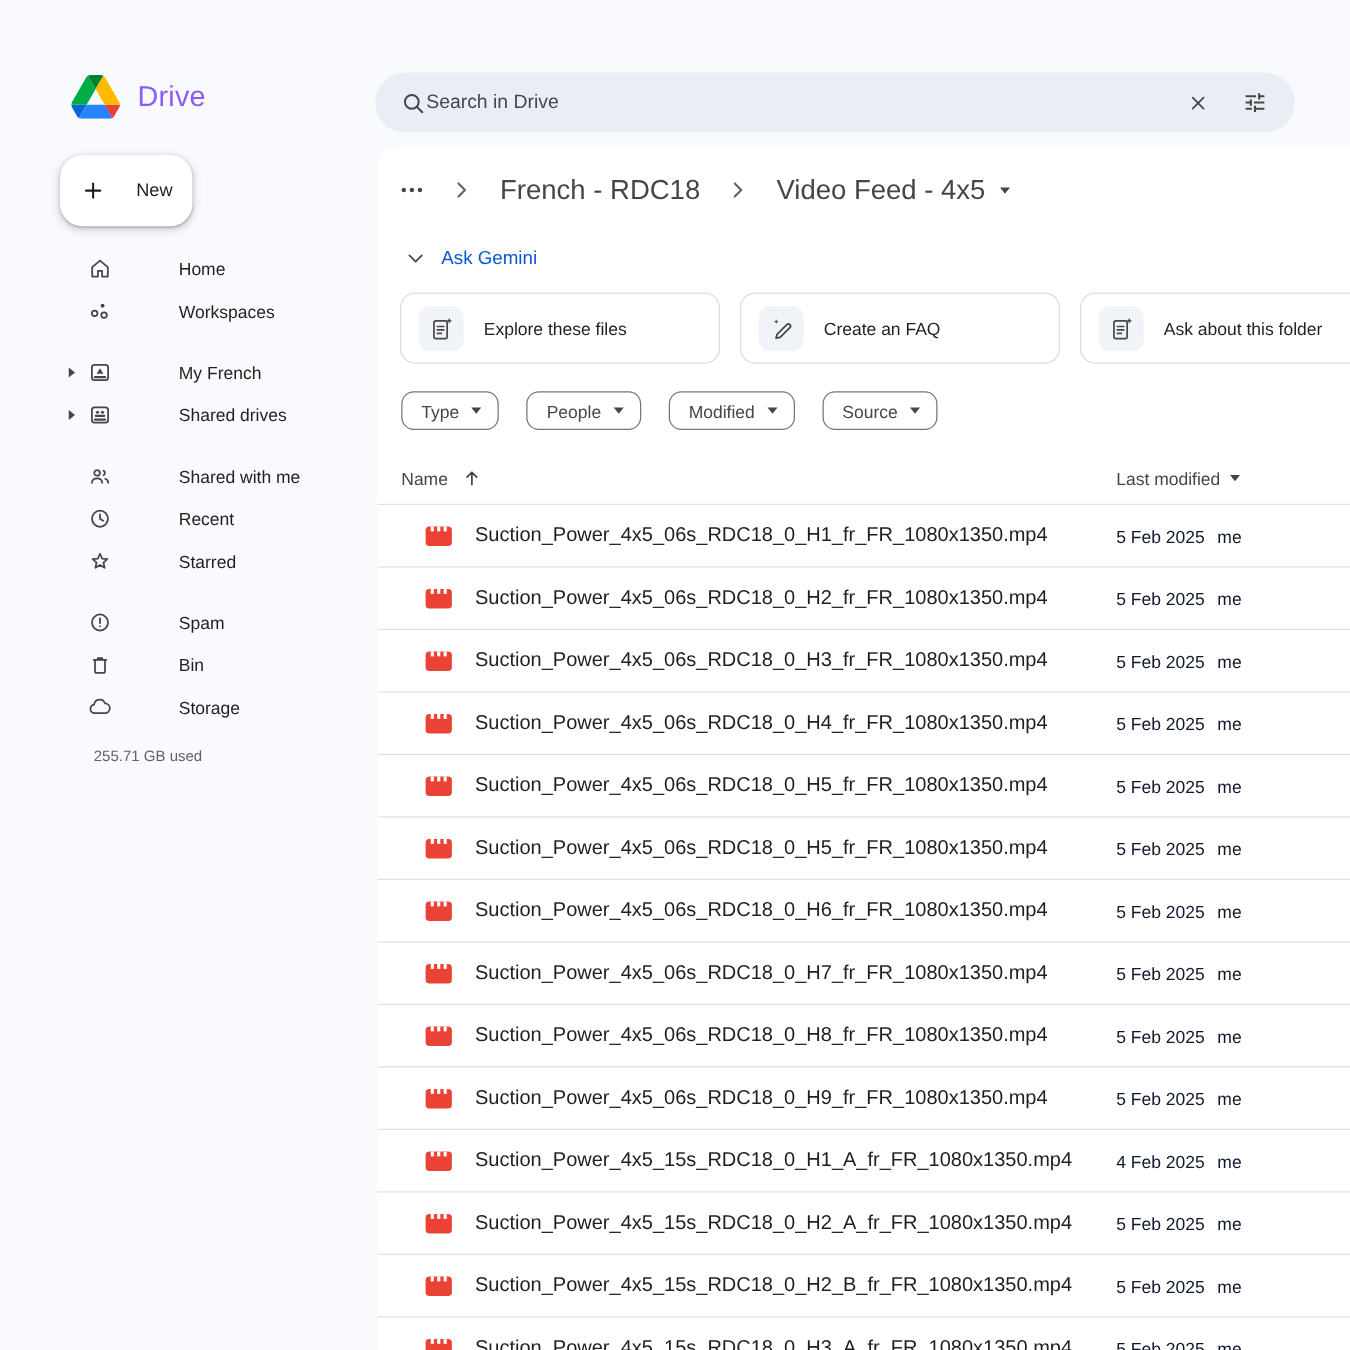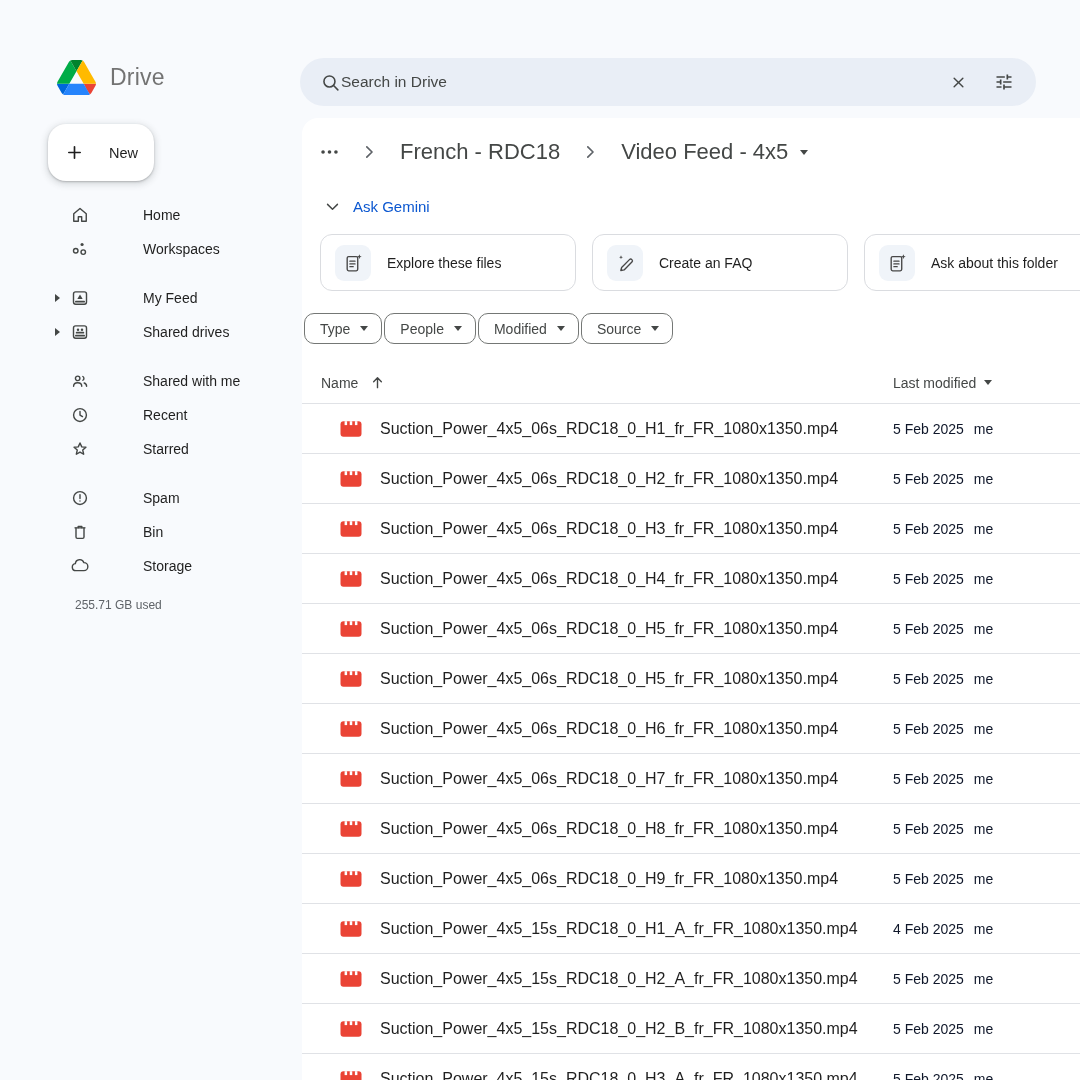--- a/index.html
+++ b/index.html
@@ -7,21 +7,21 @@
   body {
     position:relative; overflow:hidden;
     background:#F8FAFD;
     font-family:"Liberation Sans","DejaVu Sans",sans-serif;
     color:#1F1F1F;
   }
   svg { display:block; }
 
   
   .logo { position:absolute; left:57px; top:60px; display:flex; align-items:center; gap:14px; }
-  .logo-text { font-size:23px; color:#737373; letter-spacing:.2px; }
+  .logo-text { font-size:23px; color:#8b5cf6; letter-spacing:.2px; }
 
   
   .search-bar {
     position:absolute; left:300px; top:58px; width:736px; height:48px;
     background:#E9EEF6; border-radius:24px;
     display:flex; align-items:center; padding:0 22px 0 20px;
   }
   .search-input {
     border:none; outline:none; background:transparent; flex:1;
     font-size:15.5px; color:#1F1F1F;
@@ -82,21 +82,21 @@
     border:1px solid #DADCE0; border-radius:12px; cursor:pointer;
     display:flex; align-items:center; padding-left:14px; gap:16px;
   }
   .card-chip {
     width:36px; height:36px; border-radius:9px; background:#F0F4F9;
     display:flex; align-items:center; justify-content:center; flex:none;
   }
   .card-label { font-size:14px; font-weight:500; color:#1F1F1F; white-space:nowrap; }
 
   
-  .filters { display:flex; gap:2px; margin:22px 0 0 2px; }
+  .filters { display:flex; gap:22px; margin:22px 0 0 19px; }
   .chip {
     height:31px; border:1px solid #747775; border-radius:10px; background:#fff;
     display:flex; align-items:center; gap:10px; padding:0 13px 0 15px; cursor:pointer;
   }
   .chip-label { font-size:14px; font-weight:500; color:#444746; }
 
   
   .table-header {
     display:flex; align-items:center; height:42px; margin-top:18px;
     padding-left:19px; border-bottom:1px solid #E0E2E6;
@@ -187,21 +187,21 @@
   <div class="nav-group">
     <div class="nav-item">
       <span class="nav-caret"></span>
       <span class="nav-icon">
         <svg viewBox="0 0 24 24" fill="none" stroke="#444746" stroke-width="1.7">
           <rect x="4.2" y="4.6" width="15.6" height="14.8" rx="2.6"></rect>
           <path d="M12 7.8l3.2 5.4H8.8z" fill="#444746" stroke="none"></path>
           <rect x="6" y="15.4" width="12" height="2" rx="1" fill="#444746" stroke="none"></rect>
         </svg>
       </span>
-      <span class="nav-label">My Feed</span>
+      <span class="nav-label">My French</span>
     </div>
     <div class="nav-item">
       <span class="nav-caret"></span>
       <span class="nav-icon">
         <svg viewBox="0 0 24 24" fill="none" stroke="#444746" stroke-width="1.7">
           <rect x="4.2" y="4.6" width="15.6" height="14.8" rx="2.6"></rect>
           <circle cx="9.6" cy="9.4" r="1.5" fill="#444746" stroke="none"></circle>
           <circle cx="14.4" cy="9.4" r="1.5" fill="#444746" stroke="none"></circle>
           <rect x="6.9" y="11.7" width="10.2" height="2.1" rx="1.05" fill="#444746" stroke="none"></rect>
           <rect x="6" y="15.4" width="12" height="2" rx="1" fill="#444746" stroke="none"></rect>

